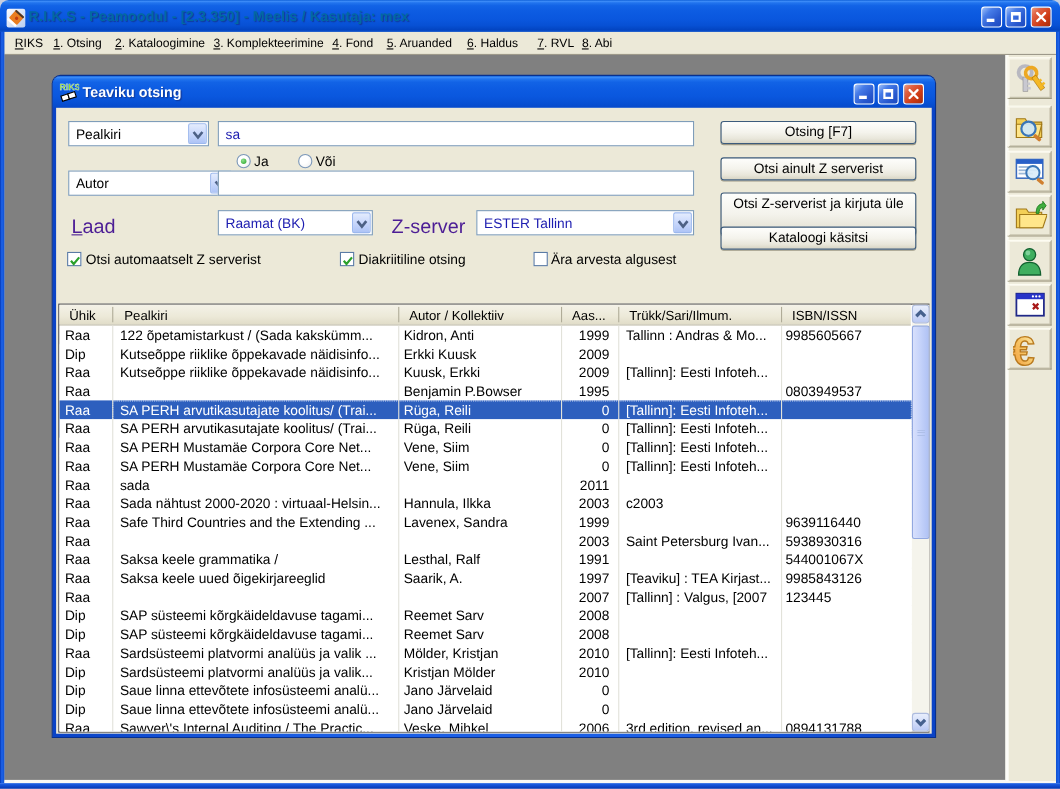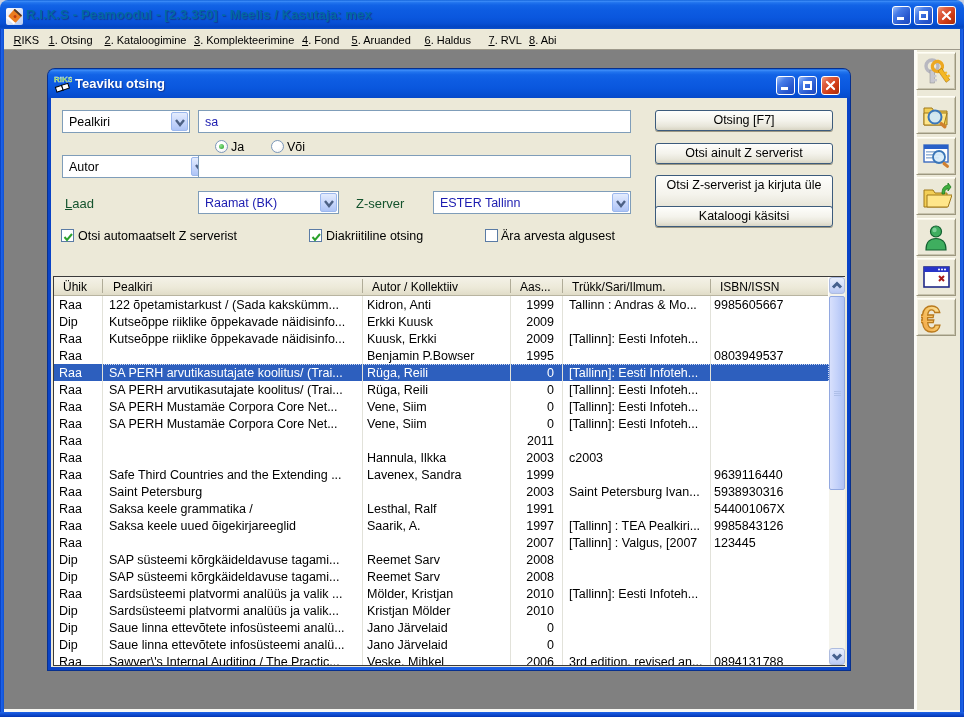--- a/index.html
+++ b/index.html
@@ -36,21 +36,21 @@
  background:linear-gradient(180deg,#0b5cd6 0%,#3e8df8 4%,#2174ee 10%,#1263e6 20%,#0d5ce2 40%,#0a57de 65%,#0750d4 85%,#0649ca 100%)}
 #dlgtitle{position:absolute;left:75px;top:76px;color:#fff;font-size:13px;font-weight:bold;text-shadow:1px 1px 1px #123a9a}
 #dlgbody{position:absolute;left:51px;top:98px;width:796px;height:569px;background:#ece9d8}
 
 .combo,.tinput{position:absolute;background:#fff;border:1px solid #7f9db9;font-size:12.5px;color:#000}
 .combo .ct{position:absolute;left:6px;top:4px;white-space:nowrap}
 .combo .cb{position:absolute;right:1px;top:1px;bottom:1px;width:17px;border:1px solid #9cb8ee;border-radius:2px;
  background:linear-gradient(180deg,#e4ecfd 0%,#ccdafc 45%,#aec4f6 100%)}
 .combo .cb svg{position:absolute;left:2px;top:4px}
 .navy{color:#1c1cb0}
-label.flabel{position:absolute;font-size:13px;color:#14532d}
+label.flabel{position:absolute;font-size:18px;color:#4c1d95}
 
 .radio{position:absolute;width:13px;height:13px;border:1px solid #7c98ba;border-radius:50%;background:radial-gradient(circle at 35% 35%,#fff 40%,#ececec)}
 .radio.on:after{content:"";position:absolute;left:3px;top:3px;width:5px;height:5px;border-radius:50%;background:radial-gradient(circle at 35% 35%,#8fe28f,#26a226)}
 .rlabel,.cblabel{position:absolute;font-size:12.5px;color:#000}
 
 .cbx{position:absolute;width:13px;height:13px;border:1px solid #5a7ba5;background:#fff}
 .cbx.on svg{position:absolute;left:0px;top:1px}
 
 .xpbtn{position:absolute;left:655px;width:178px;height:21px;border:1px solid #3c5b7c;border-radius:3px;
  background:linear-gradient(180deg,#fefefc 0%,#f4f3ec 50%,#e8e6da 80%,#d8d5c4 100%);
@@ -357,62 +357,63 @@
 <div class="row" style="top:119px">
 <span class="c c1">Raa</span>
       <span class="c c2">SA PERH Mustamäe Corpora Core Net...</span>
       <span class="c c3">Vene, Siim</span>
       <span class="c c4">0</span>
       <span class="c c5">[Tallinn]: Eesti Infoteh...</span>
       <span class="c c6"></span>
 </div>
 <div class="row" style="top:136px">
 <span class="c c1">Raa</span>
+      <span class="c c2">sada</span>
       <span class="c c3"></span>
       <span class="c c4">2011</span>
       <span class="c c5"></span>
       <span class="c c6"></span>
 </div>
 <div class="row" style="top:153px">
 <span class="c c1">Raa</span>
+      <span class="c c2">Sada nähtust 2000-2020 : virtuaal-Helsin...</span>
       <span class="c c3">Hannula, Ilkka</span>
       <span class="c c4">2003</span>
       <span class="c c5">c2003</span>
       <span class="c c6"></span>
 </div>
 <div class="row" style="top:170px">
 <span class="c c1">Raa</span>
       <span class="c c2">Safe Third Countries and the Extending ...</span>
       <span class="c c3">Lavenex, Sandra</span>
       <span class="c c4">1999</span>
       <span class="c c5"></span>
       <span class="c c6">9639116440</span>
 </div>
 <div class="row" style="top:187px">
 <span class="c c1">Raa</span>
-      <span class="c c2">Saint Petersburg</span>
       <span class="c c3"></span>
       <span class="c c4">2003</span>
       <span class="c c5">Saint Petersburg Ivan...</span>
       <span class="c c6">5938930316</span>
 </div>
 <div class="row" style="top:204px">
 <span class="c c1">Raa</span>
       <span class="c c2">Saksa keele grammatika /</span>
       <span class="c c3">Lesthal, Ralf</span>
       <span class="c c4">1991</span>
       <span class="c c5"></span>
       <span class="c c6">544001067X</span>
 </div>
 <div class="row" style="top:221px">
 <span class="c c1">Raa</span>
       <span class="c c2">Saksa keele uued õigekirjareeglid</span>
       <span class="c c3">Saarik, A.</span>
       <span class="c c4">1997</span>
-      <span class="c c5">[Tallinn] : TEA Pealkiri...</span>
+      <span class="c c5">[Teaviku] : TEA Kirjast...</span>
       <span class="c c6">9985843126</span>
 </div>
 <div class="row" style="top:238px">
 <span class="c c1">Raa</span>
       <span class="c c3"></span>
       <span class="c c4">2007</span>
       <span class="c c5">[Tallinn] : Valgus, [2007</span>
       <span class="c c6">123445</span>
 </div>
 <div class="row" style="top:255px">

